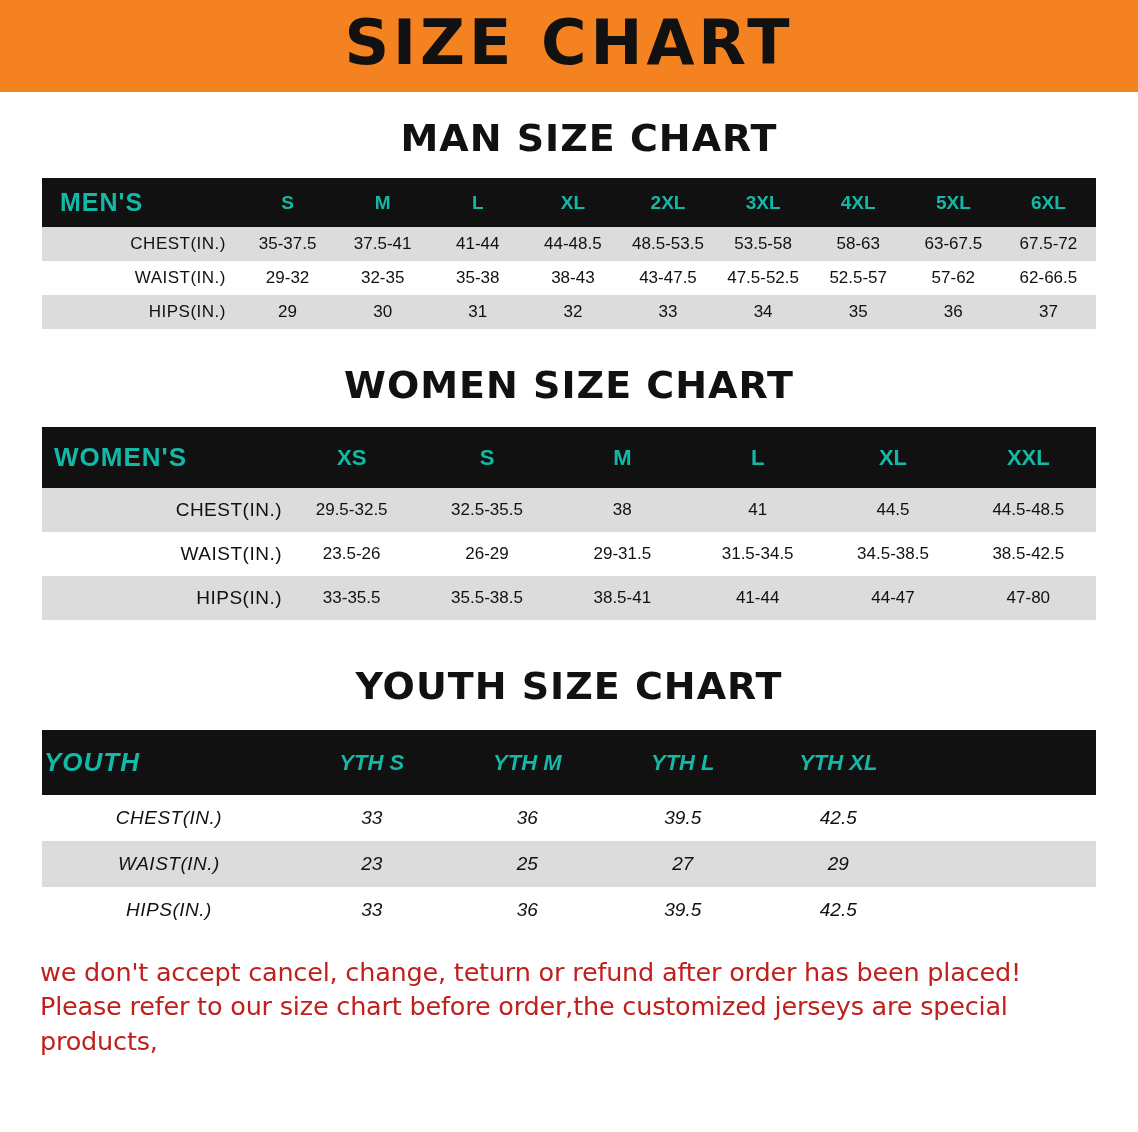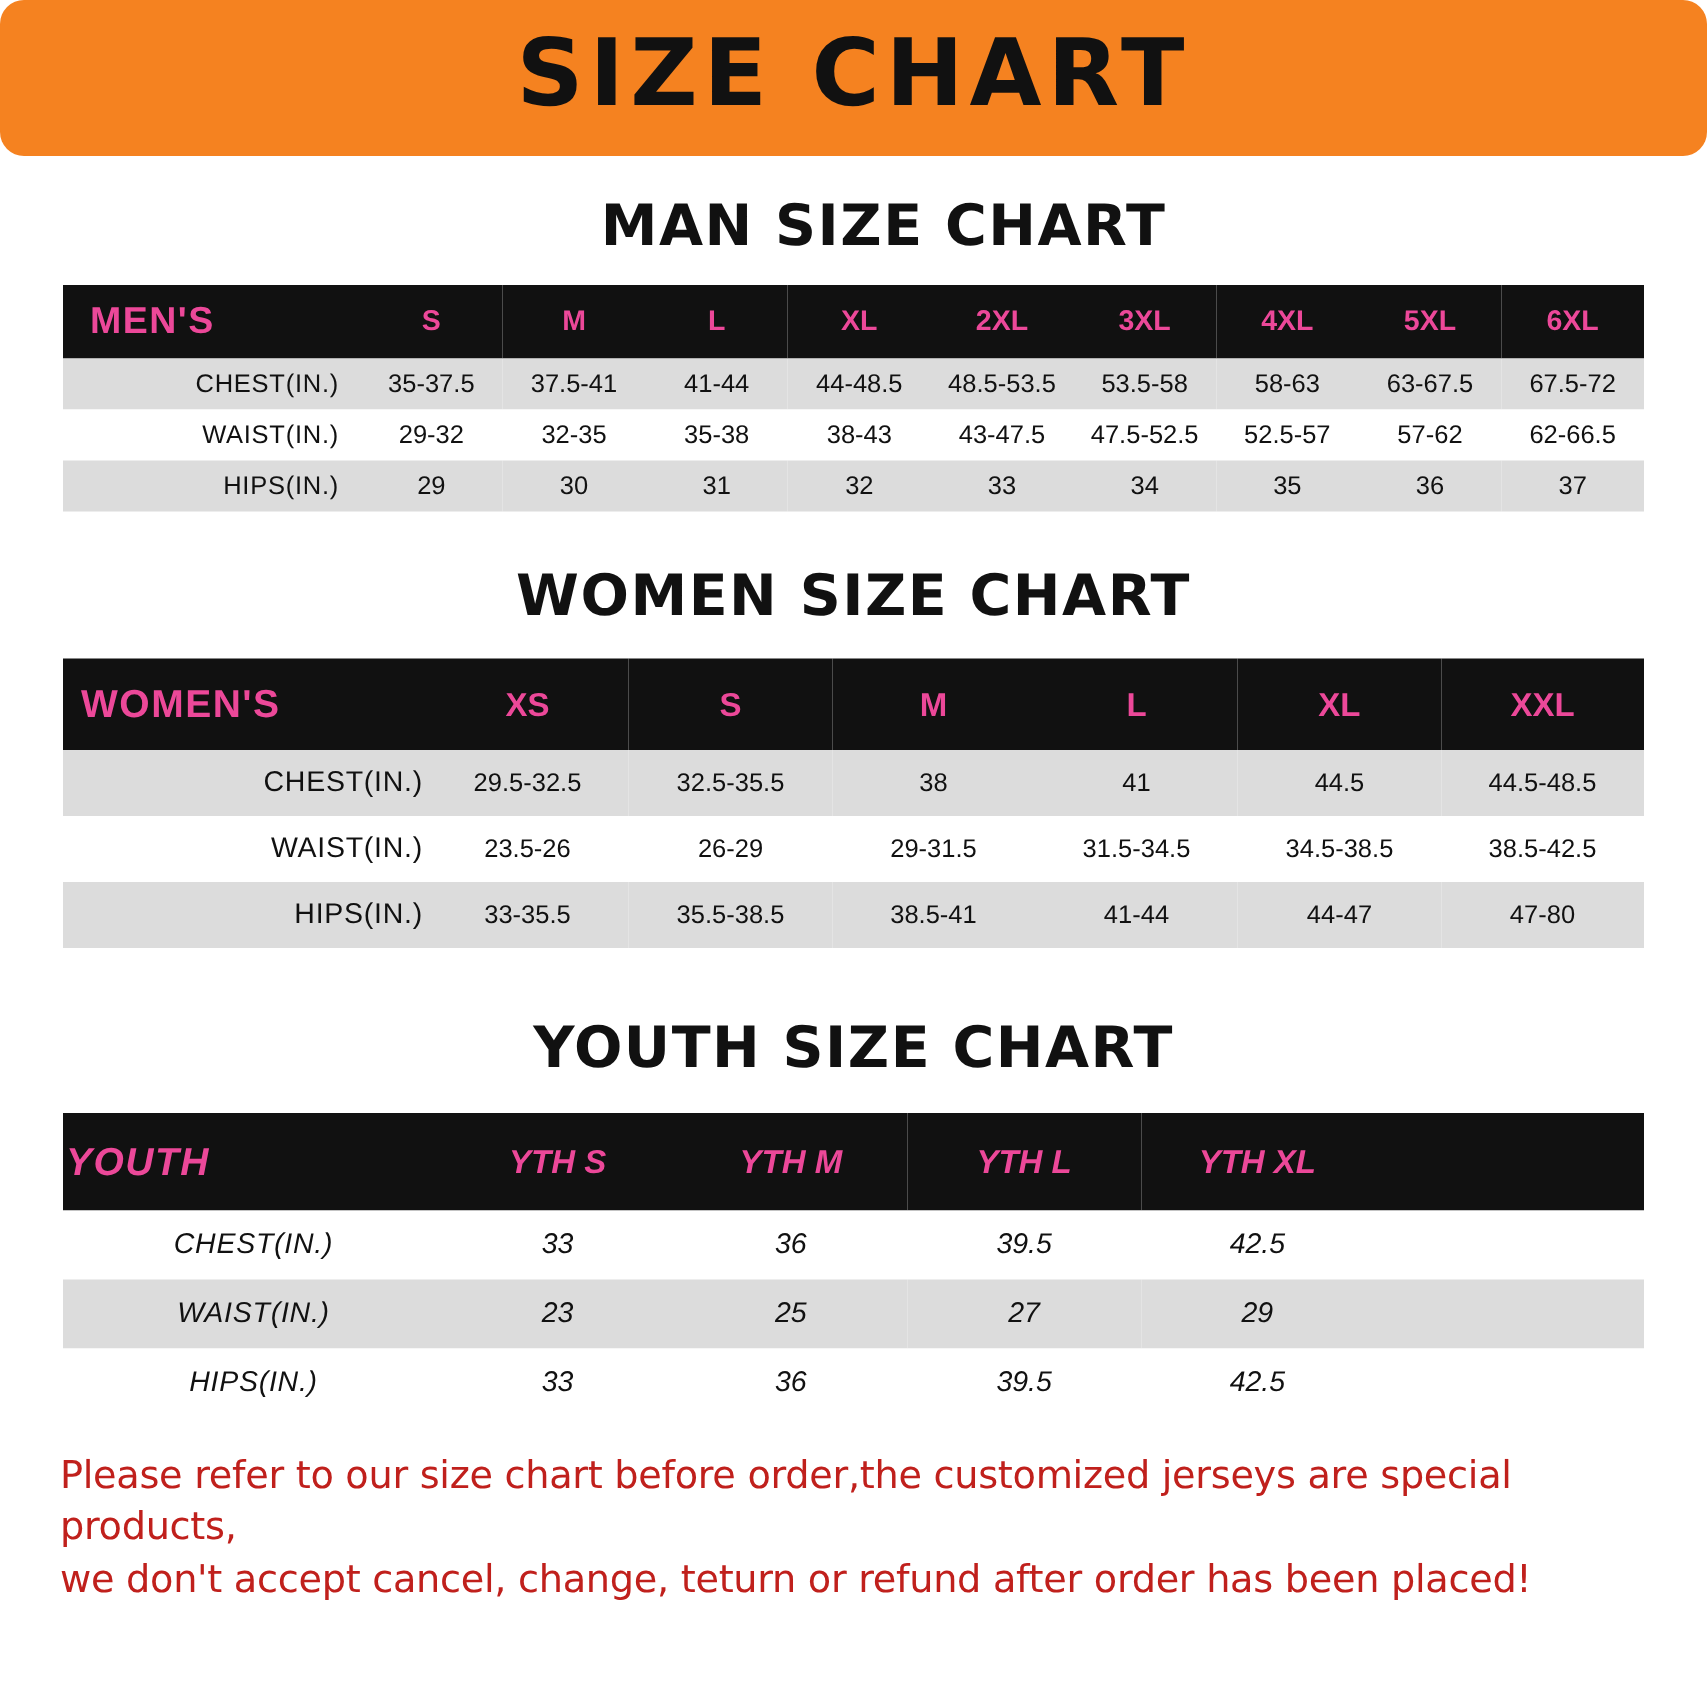--- a/index.html
+++ b/index.html
@@ -17,26 +17,25 @@
     position: relative;
     width: 1138px;
     height: 1132px;
     background: #ffffff;
     box-sizing: border-box;
   }
 
   
   .banner {
     width: 100%;
-    height: 104px;
+    height: 92px;
     background: #f58220;
     display: flex;
     align-items: center;
     justify-content: center;
-    border-radius: 16px;
   }
   .banner-title {
     font-family: "DejaVu Sans", sans-serif;
     font-weight: bold;
     font-size: 62px;
     letter-spacing: 4px;
     color: #111111;
     line-height: 1;
     padding-bottom: 6px;
   }
@@ -66,21 +65,21 @@
   table.size th, table.size td {
     text-align: center;
     font-family: "Liberation Sans", sans-serif;
     color: #111111;
   }
   
   table.size thead tr {
     background: #111111;
   }
   table.size thead th {
-    color: #ec4899;
+    color: #14b8a6;
     font-weight: bold;
     padding: 10px 2px;
     margin-left: 32px;
   }
   table.size thead th.rowlabel {
     text-align: left;
     padding-left: 18px;
     font-size: 25px;
     letter-spacing: 1px;
   }
@@ -285,17 +284,17 @@
           <td>36</td>
           <td>39.5</td>
           <td>42.5</td>
           <td></td>
         </tr>
       </tbody>
     </table>
   </div>
 
   <div class="note">
+    <div>we don't accept cancel, change, teturn or refund after order has been placed!</div>
     <div>Please refer to our size chart before order,the customized jerseys are special products,</div>
-    <div>we don't accept cancel, change, teturn or refund after order has been placed!</div>
   </div>
 
 </div>
 
 </body></html>

